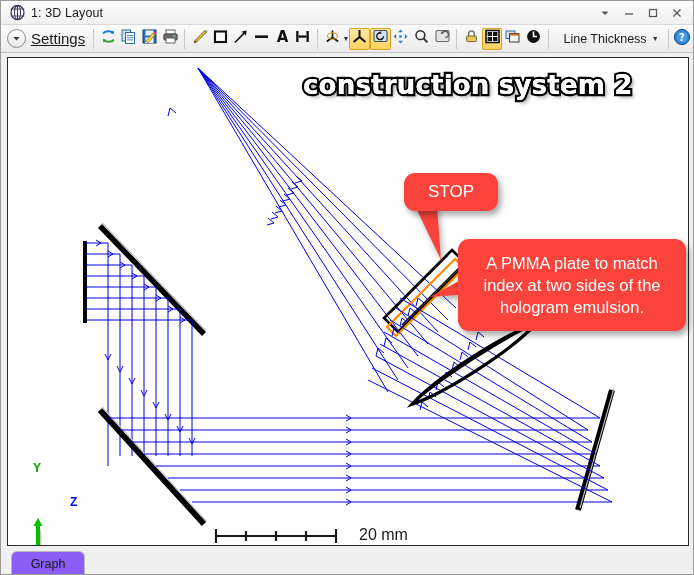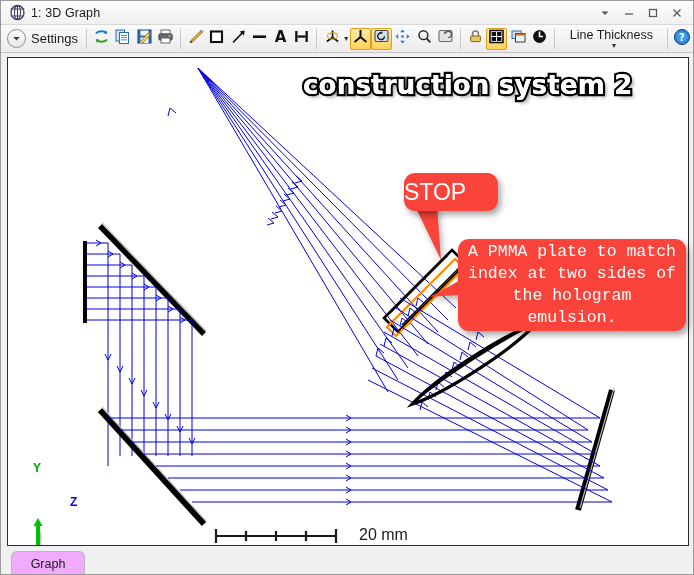--- a/index.html
+++ b/index.html
@@ -92,37 +92,37 @@
   }
   .settings-circle {
     width: 17px; height: 17px;
     border-radius: 50%;
     border: 1px solid #8d8d8d;
     background: linear-gradient(#ffffff, #e6e6e6);
     display: flex; align-items: center; justify-content: center;
     margin-right: 5px;
   }
   .settings-label {
-    font-size: 13px;
+    font-size: 15px;
     color: #1b1b1b;
     white-space: nowrap;
+    text-decoration: underline;
   }
   .tb-caret {
     font-size: 7px;
     color: #333;
     margin-left: 0px;
     line-height: 1;
   }
   .linethick {
     display: flex;
     align-items: center;
     height: 22px;
     padding: 0 5px;
     margin-left: 6px;
-    flex-direction: column;
   }
   .linethick-label {
     font-size: 12.5px;
     color: #1b1b1b;
     white-space: nowrap;
     margin-right: 5px;
   }
   .help-btn {
     width: 22px; height: 22px;
     display: flex; align-items: center; justify-content: center;
@@ -179,37 +179,37 @@
     z-index: 9;
     filter: drop-shadow(3px 4px 3px rgba(0,0,0,.35));
   }
   .callout-stop {
     left: 403px;
     top: 172px;
     width: 94px;
     height: 38px;
     display: flex;
     align-items: center;
-    justify-content: flex-start;
-    font-size: 23px;
+    justify-content: center;
+    font-size: 17px;
     font-family: "Liberation Sans", sans-serif;
   }
   .callout-pmma {
     left: 457px;
     top: 238px;
     width: 228px;
     height: 92px;
     display: flex;
     align-items: center;
     justify-content: center;
     text-align: center;
     font-size: 16.5px;
     line-height: 1.34;
     padding: 16px 9px;
-    font-family: Liberation Mono, monospace;
+    font-family: Liberation Sans, sans-serif;
   }
   .tail {
     position: absolute;
     z-index: 8;
     filter: drop-shadow(2px 3px 3px rgba(0,0,0,.33));
   }
 
   
   .tabbar {
     position: absolute;
@@ -227,21 +227,21 @@
     justify-content: center;
     font-size: 12.5px;
     color: #1b1b1b;
     box-sizing: border-box;
     border-top-left-radius: 6px;
     border-top-right-radius: 6px;
   }
   .tab-graph {
     left: 10px;
     width: 74px;
-    background: #f0abfc;
+    background: #8b5cf6;
     border: 1px solid #b9b9b9;
     border-bottom: none;
   }
   .tab-classic {
     left: 84px;
     width: 70px;
     background: linear-gradient(#f2f2f2, #dedede);
     border: 1px solid #b9b9b9;
     border-bottom: none;
   }
@@ -254,21 +254,21 @@
   <div class="titlebar">
     <span class="title-icon">
       <svg width="17" height="17" viewBox="0 0 17 17">
         <ellipse cx="8.5" cy="8.5" rx="6.5" ry="7" fill="#ffffff" stroke="#3b3b5c" stroke-width="1.3"></ellipse>
         <ellipse cx="8.5" cy="8.5" rx="3" ry="7" fill="none" stroke="#3b3b5c" stroke-width="1.1"></ellipse>
         <line x1="8.5" y1="1.5" x2="8.5" y2="15.5" stroke="#3b3b5c" stroke-width="1.1"></line>
         <line x1="1.6" y1="5" x2="15.4" y2="5" stroke="#3b3b5c" stroke-width=".9"></line>
         <line x1="1.6" y1="12" x2="15.4" y2="12" stroke="#3b3b5c" stroke-width=".9"></line>
       </svg>
     </span>
-    <span class="title-text">1: 3D Graph</span>
+    <span class="title-text">1: 3D Layout</span>
     <span class="title-spacer"></span>
     <span class="win-btn">
       <svg width="10" height="10" viewBox="0 0 10 10">
           <path d="M1.5 3.5 L8.5 3.5 L5 7 Z" fill="#555"></path>
         </svg>
     </span>
     <span class="win-btn">
       <svg width="12" height="12" viewBox="0 0 12 12">
           <line x1="2" y1="7" x2="10" y2="7" stroke="#555" stroke-width="1.3"></line>
         </svg>

